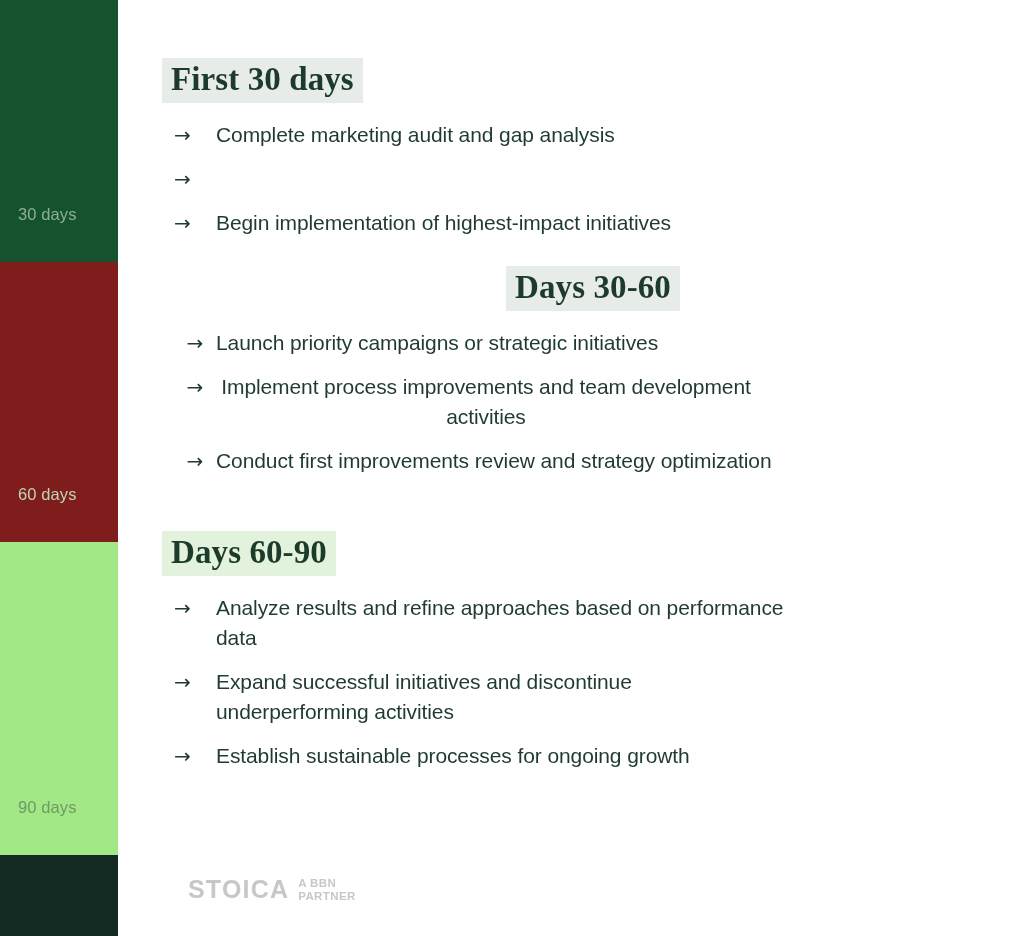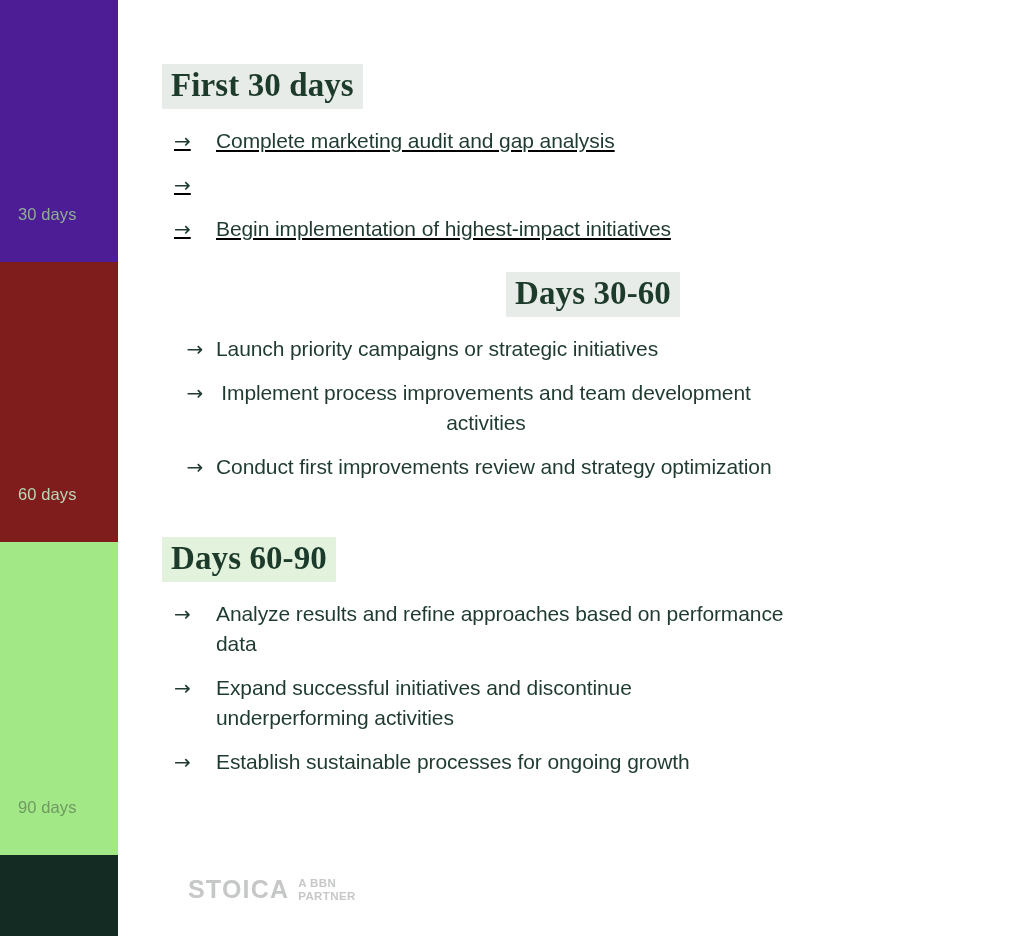--- a/index.html
+++ b/index.html
@@ -30,21 +30,21 @@
     display: flex;
     flex-direction: column;
   }
 
   .rail-band {
     position: relative;
     width: 100%;
     flex: none;
   }
 
-  .band-30  { height: 262px; background: #4c1d95; }
+  .band-30  { height: 262px; background: #14532d; }
   .band-60  { height: 280px; background: #7f1d1d; }
   .band-90  { height: 313px; background: #a2e887; text-align: right; }
   .band-end { height: 81px;  background: #142b23; }
 
   .band-label {
     position: absolute;
     left: 18px;
     bottom: 38px;
     font-family: "Liberation Sans", sans-serif;
     font-size: 16.5px;
@@ -62,21 +62,21 @@
     position: absolute;
     left: 118px;
     top: 0;
     width: 906px;
     height: 936px;
     padding-left: 44px;
     padding-top: 46px;
   }
 
   .section { position: relative; }
-  .section-30 { margin-top: 18px; text-decoration: underline; }
+  .section-30 { margin-top: 12px; }
   .section-60 { margin-top: 28px; text-align: center; }
   .section-90 { margin-top: 55px; }
 
   .section-heading {
     display: inline-block;
     font-family: "Liberation Serif", serif;
     font-size: 33px;
     font-weight: 700;
     color: #1d3b2b;
     line-height: 1.0;

